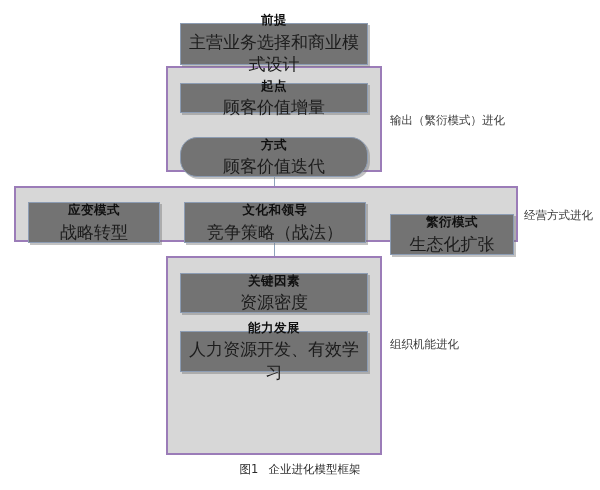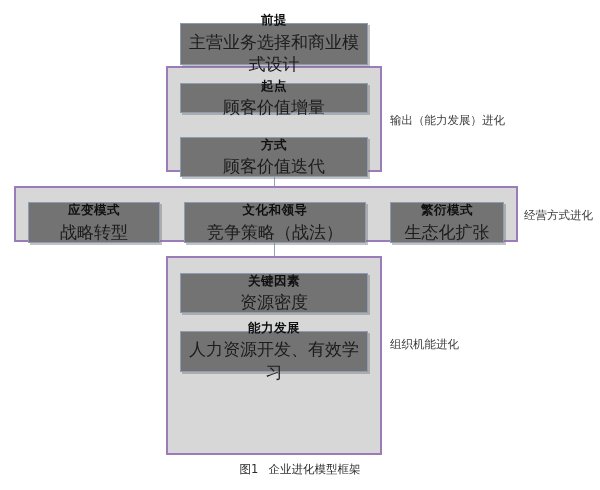--- a/index.html
+++ b/index.html
@@ -108,45 +108,45 @@
   <div class="hline" style="left:160px; top:213px; width:24px;"></div>
   <div class="hline" style="left:366px; top:213px; width:24px;"></div>
 
   <div class="group" style="left:166px; top:66px; width:216px; height:106px;"></div>
 
   <div class="node" style="left:180px; top:74px; width:188px; height:30px;">
     <div class="title">起点</div>
     <div class="sub">顾客价值增量</div>
   </div>
 
-  <div class="node" style="left:180px; top:128px; width:188px; height:40px;">
+  <div class="node" style="left:180px; top:128px; width:188px; height:40px;border-radius:17px;">
     <div class="title">方式</div>
     <div class="sub">顾客价值迭代</div>
   </div>
 
-  <div class="side-label" style="left:390px; top:113px;">输出（能力发展）进化</div>
+  <div class="side-label" style="left:390px; top:113px;">输出（繁衍模式）进化</div>
 
   <div class="node" style="left:180px; top:14px; width:188px; height:42px;">
     <div class="title">前提</div>
     <div class="sub">主营业务选择和商业模式设计</div>
   </div>
 
   <div class="group" style="left:14px; top:186px; width:504px; height:56px;"></div>
 
   <div class="node" style="left:28px; top:193px; width:132px; height:41px;">
     <div class="title">应变模式</div>
     <div class="sub">战略转型</div>
   </div>
 
   <div class="node" style="left:184px; top:193px; width:182px; height:41px;">
     <div class="title">文化和领导</div>
     <div class="sub">竞争策略（战法）</div>
   </div>
 
-  <div class="node" style="left:390px; top:193px; width:114px; height:41px;">
+  <div class="node" style="left:390px; top:205px; width:124px; height:41px;">
     <div class="title">繁衍模式</div>
     <div class="sub">生态化扩张</div>
   </div>
 
   <div class="side-label" style="left:524px; top:208px;">经营方式进化</div>
 
   <div class="group" style="left:166px; top:256px; width:216px; height:199px;"></div>
 
   <div class="node" style="left:180px; top:264px; width:188px; height:40px;">
     <div class="title">关键因素</div>

